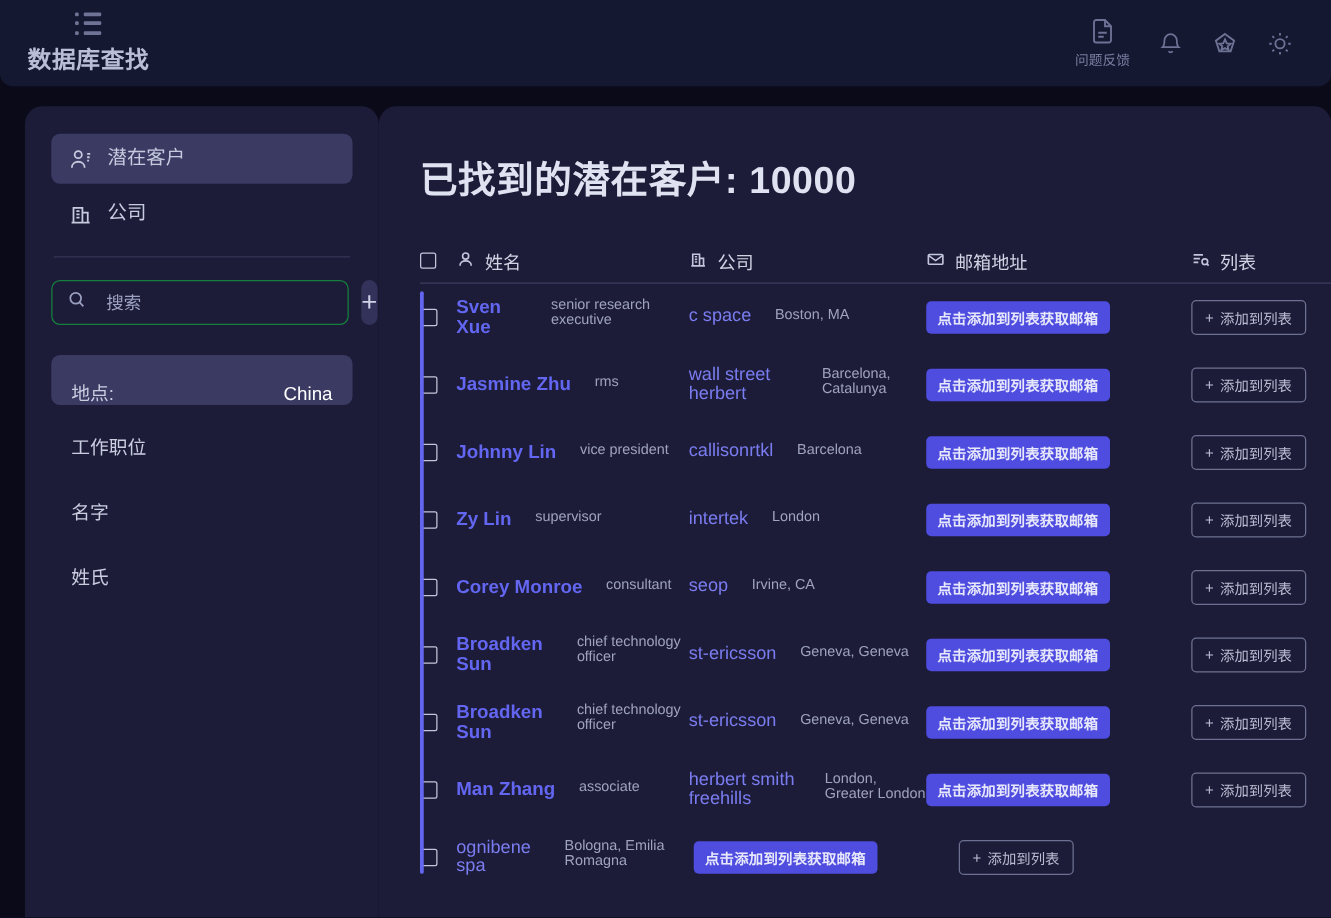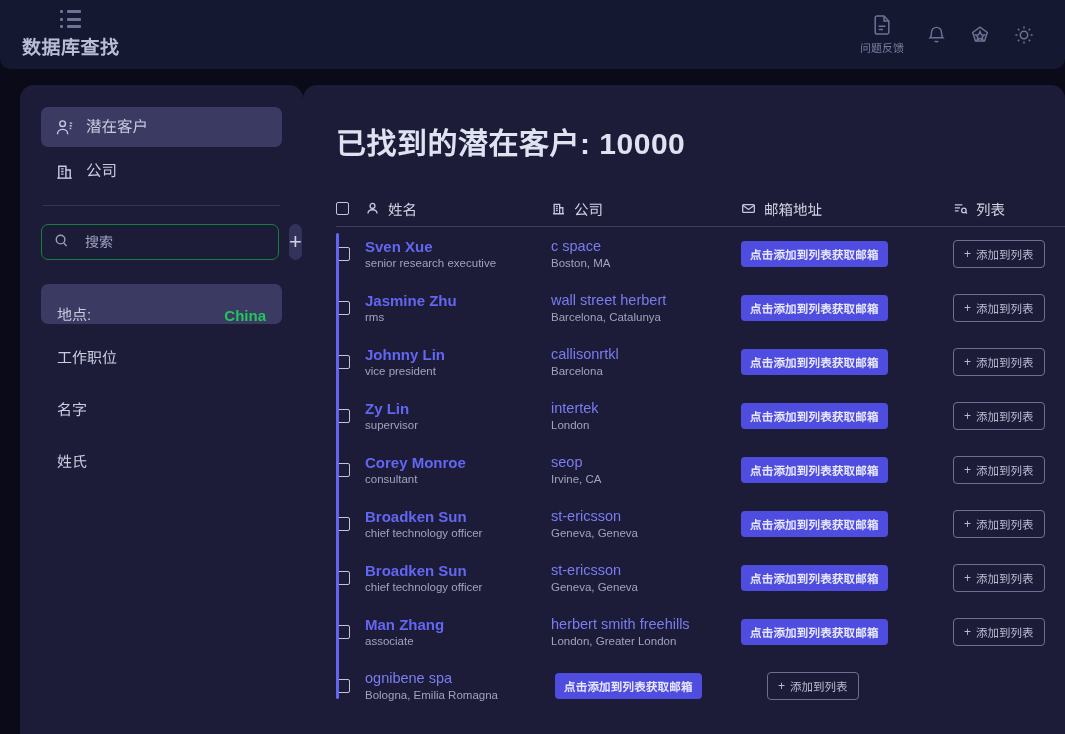--- a/index.html
+++ b/index.html
@@ -162,21 +162,21 @@
     display: flex;
     align-items: center;
     justify-content: space-between;
     padding: 0 16px;
     color: #c9cde0;
     font-size: 15px;
     cursor: pointer;
     margin-bottom: 12px;
   }
   .filter-item.active { background: #3a3a63; align-items: flex-end; }
-  .filter-value { color: #22c55e; font-size: 15px; font-weight: bold; }
+  .filter-value { color: #ffffff; font-size: 15px; }
 
   
   .page-title {
     font-size: 30px;
     font-weight: 700;
     color: #dfe2f0;
     letter-spacing: .5px;
     padding: 34px 0 0 33px;
   }
 
@@ -224,21 +224,21 @@
     background: #6366f1;
     border-radius: 2px;
   }
   .row {
     display: flex;
     align-items: center;
     height: 54px;
   }
   .row .col-check { display: flex; align-items: center; }
   .row .check { width: 14px; height: 14px; }
-  .cell-name { display: flex; flex-direction: column; gap: 2px; }
+  .cell-name { display: flex; flex-direction: row; gap: 19px; }
   .lead-name {
     color: #6366f1;
     font-size: 15px;
     font-weight: 700;
     line-height: 1.05;
     cursor: pointer;
   }
   .lead-sub {
     color: #9fa3bd;
     font-size: 11.5px;

